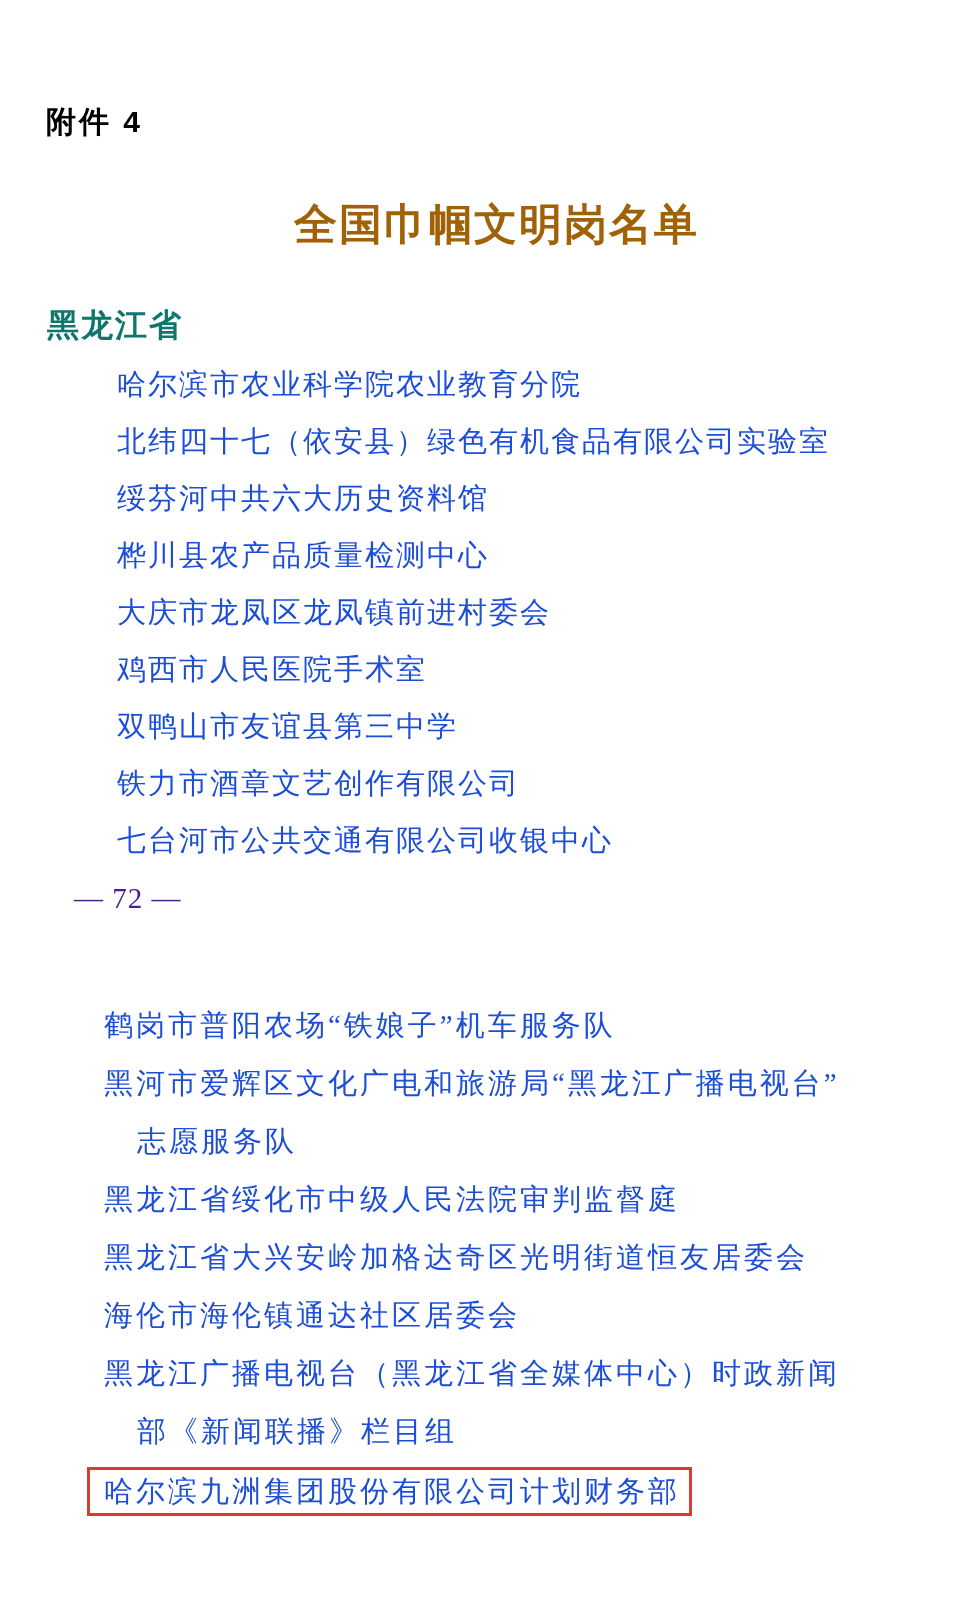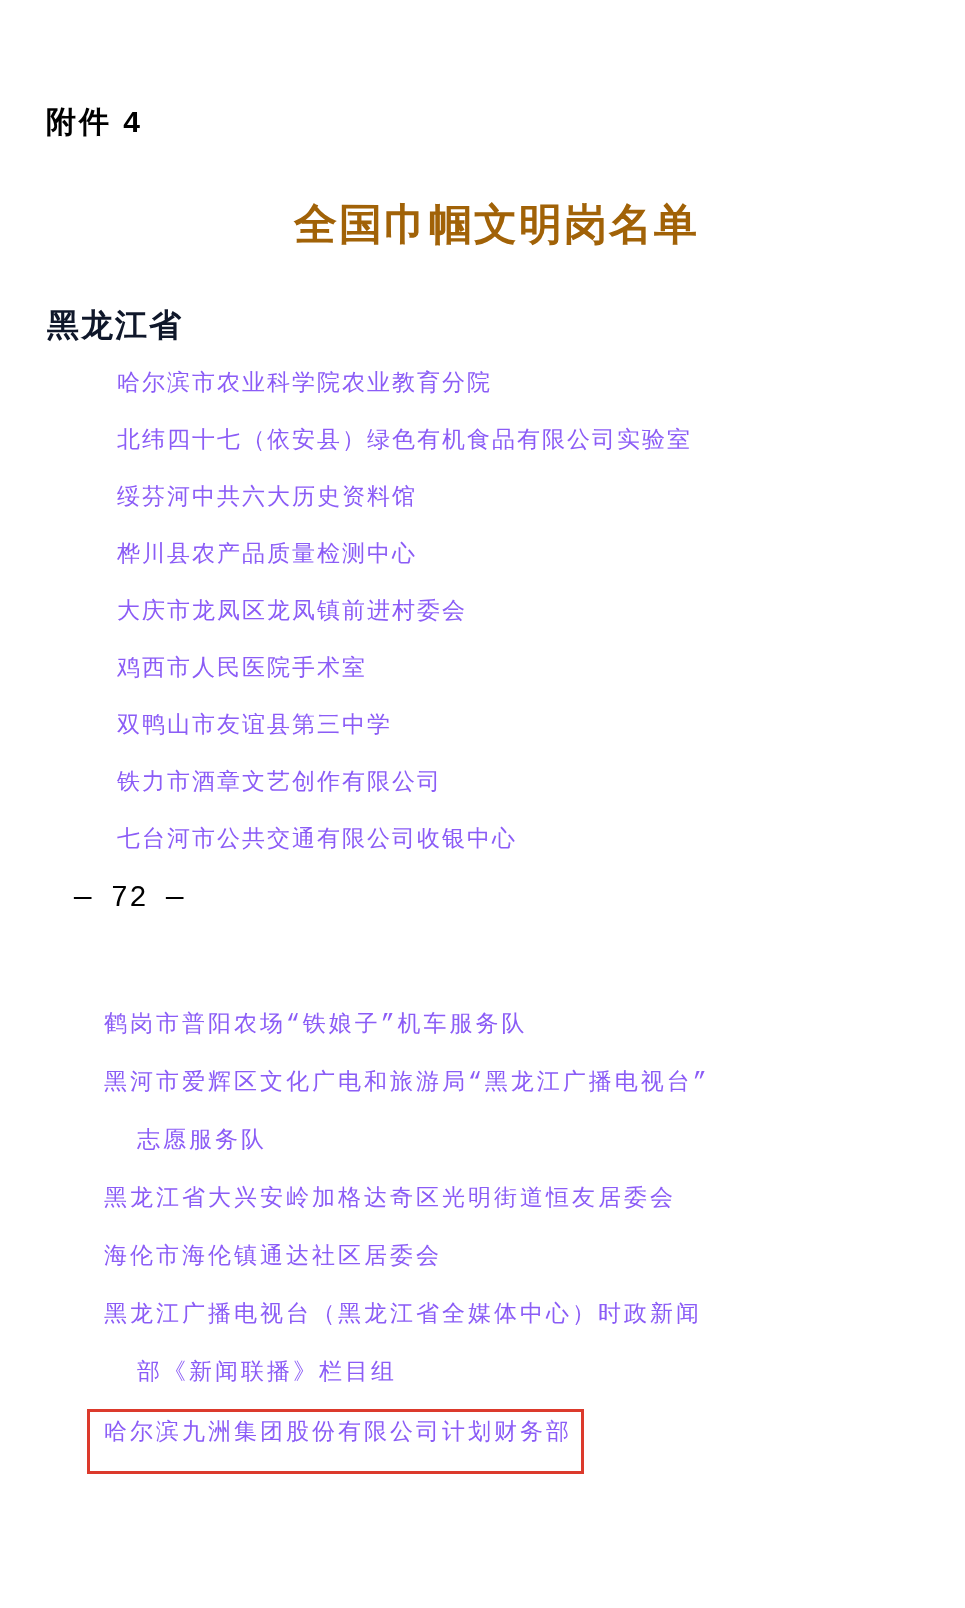--- a/index.html
+++ b/index.html
@@ -36,27 +36,27 @@
     color: #a16207;
   }
   .section-heading {
     position: absolute;
     left: 47px;
     top: 304px;
     font-size: 32px;
     font-weight: bold;
     letter-spacing: 2px;
     font-family: "Liberation Sans", sans-serif;
-    color: #0f172a;
+    color: #0f766e;
   }
   .list-block {
     position: absolute;
-    font-size: 23px;
-    color: #8b5cf6;
-    font-family: Liberation Mono, monospace;
+    font-size: 29px;
+    color: #1d4ed8;
+    font-family: Liberation Serif, serif;
     white-space: nowrap;
   }
   #list-page1 {
     left: 117px;
     top: 356px;
     line-height: 57px;
     letter-spacing: 2px;
   }
   #list-page2 {
     left: 104px;
@@ -65,30 +65,30 @@
     letter-spacing: 3px;
   }
   .line { height: inherit; }
   .wrap-line { margin-left: 33px; }
   .page-number {
     position: absolute;
     left: 74px;
     top: 882px;
     font-size: 29px;
     letter-spacing: 1px;
-    font-family: Liberation Mono, monospace;
-    color: #000000;
+    font-family: Liberation Serif, serif;
+    color: #4c1d95;
     white-space: nowrap;
   }
   .highlight-row { margin-top: 2px; }
   .red-box {
     display: inline-block;
     line-height: 36px;
     border: 3px solid #dc3a2c;
-    padding: 3px 9px 20px 14px;
+    padding: 3px 9px 4px 14px;
     margin-left: -17px;
   }
 </style>
 </head>
 <body>
 
 <div id="page">
 
   <div class="attachment-label">附件 4</div>
 
@@ -107,20 +107,21 @@
     <div class="line">铁力市酒章文艺创作有限公司</div>
     <div class="line">七台河市公共交通有限公司收银中心</div>
   </div>
 
   <div class="page-number">— 72 —</div>
 
   <div class="list-block" id="list-page2">
     <div class="line">鹤岗市普阳农场“铁娘子”机车服务队</div>
     <div class="line">黑河市爱辉区文化广电和旅游局“黑龙江广播电视台”</div>
     <div class="line wrap-line">志愿服务队</div>
+    <div class="line">黑龙江省绥化市中级人民法院审判监督庭</div>
     <div class="line">黑龙江省大兴安岭加格达奇区光明街道恒友居委会</div>
     <div class="line">海伦市海伦镇通达社区居委会</div>
     <div class="line">黑龙江广播电视台（黑龙江省全媒体中心）时政新闻</div>
     <div class="line wrap-line">部《新闻联播》栏目组</div>
     <div class="line highlight-row">
       <span class="red-box" style="border-color: rgb(220, 58, 44);">哈尔滨九洲集团股份有限公司计划财务部</span>
     </div>
   </div>
 
 </div>

